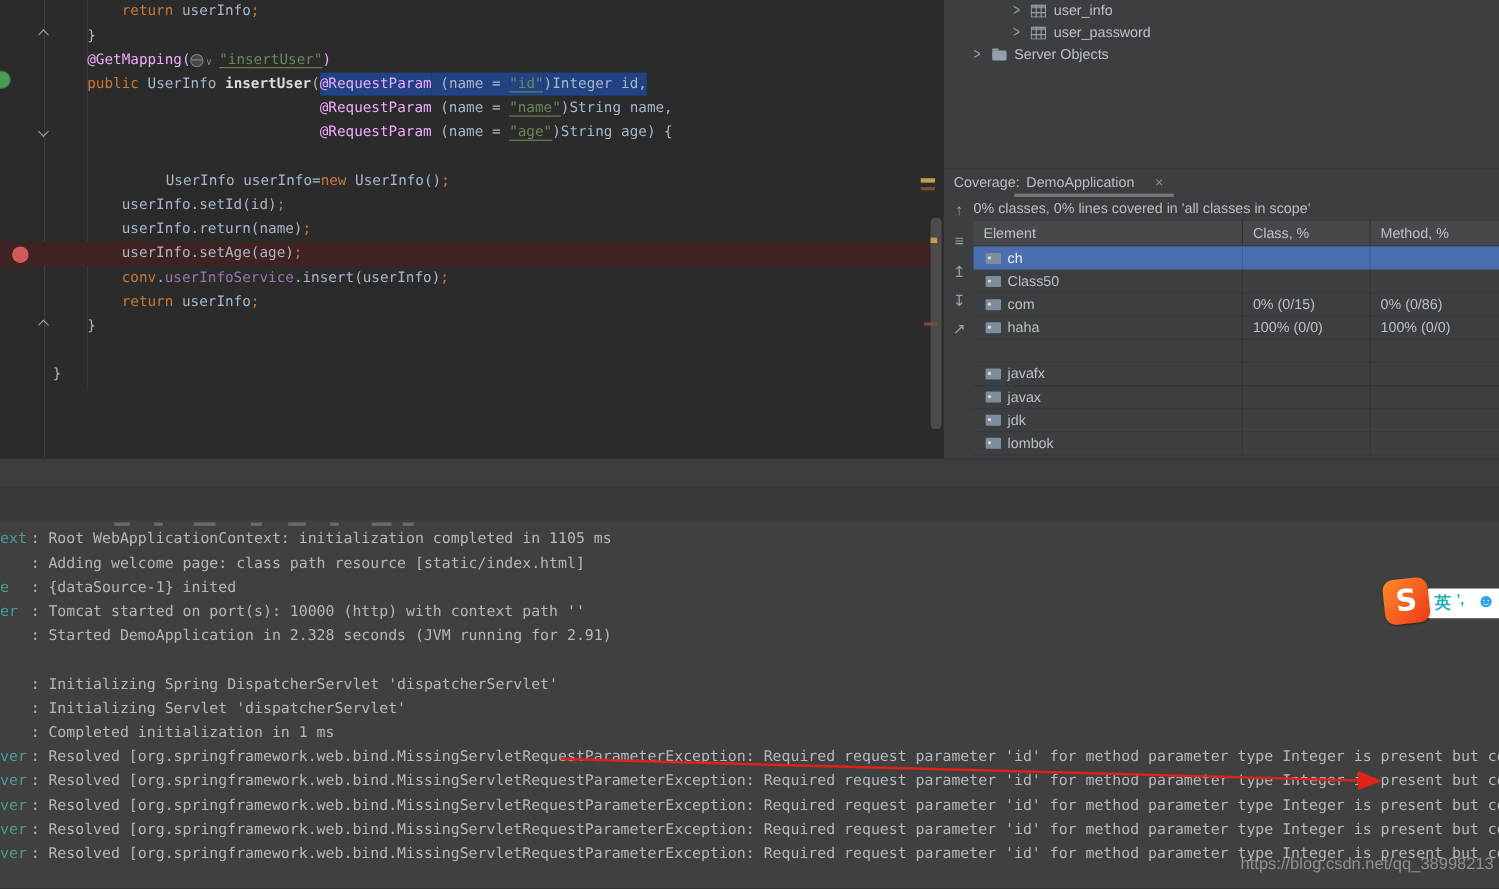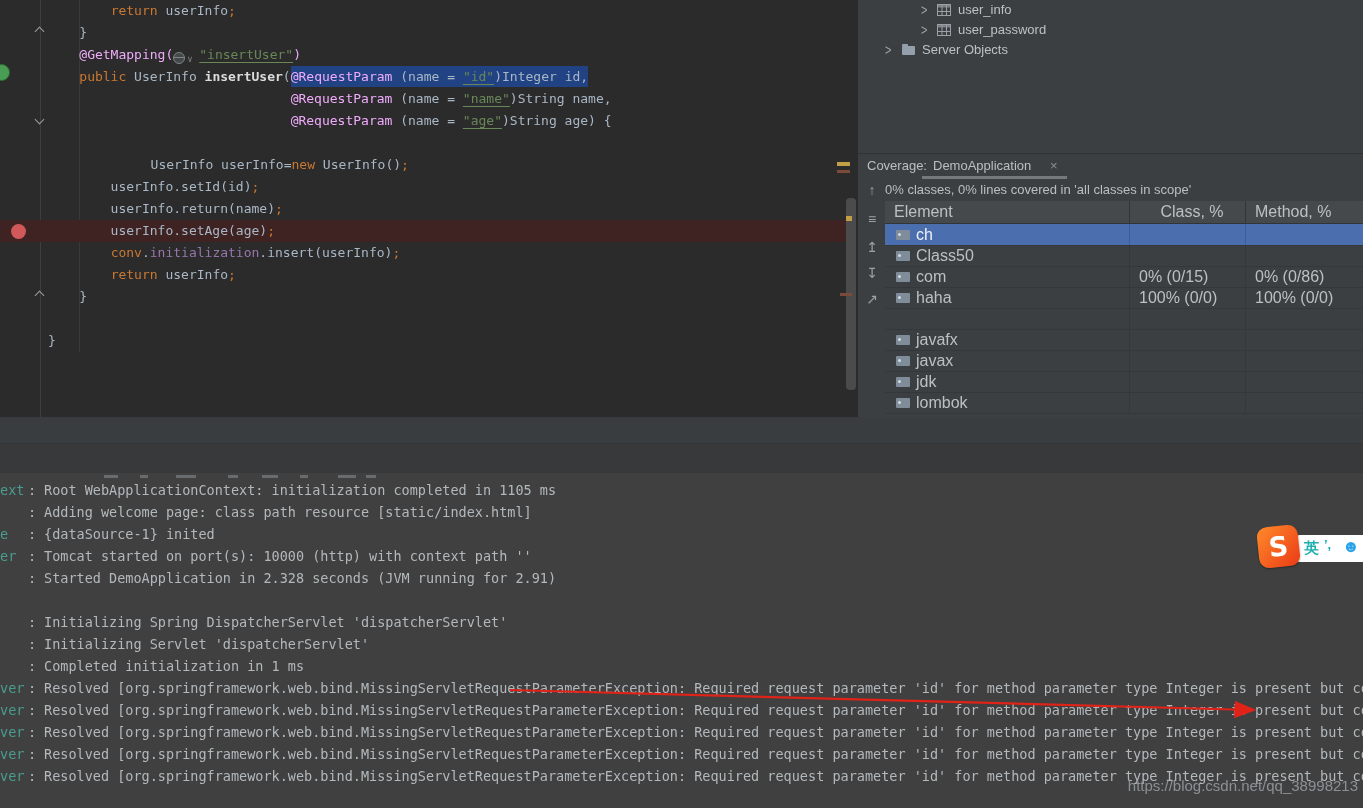--- a/index.html
+++ b/index.html
@@ -40,21 +40,21 @@
   .icon-table{position:absolute;width:14px;height:12px;top:4px;}
   .icon-folder{position:absolute;width:13px;height:9px;top:6px;background:#93a0ab;border-radius:1px;}
   .icon-folder:before{content:"";position:absolute;left:0;top:-2px;width:6px;height:2px;background:#93a0ab;border-radius:1px 1px 0 0;}
   #cov-header{position:absolute;left:0;top:153px;width:100%;height:25px;border-top:1px solid #303234;}
   #cov-label{position:absolute;left:9px;top:4px;color:#bbbfc3;font-size:13px;}
   #cov-tab{position:absolute;left:75px;top:4px;color:#bbbfc3;font-size:13px;cursor:pointer;}
   #cov-tab-close{position:absolute;left:192px;top:4px;color:#8b8f92;font-size:13px;cursor:pointer;}
   #cov-tab-underline{position:absolute;left:64px;top:22px;width:145px;height:3px;background:#75797c;}
   #cov-stats{position:absolute;left:27px;top:182px;color:#bbbfc3;font-size:13px;}
   .cov-tool{position:absolute;left:5px;width:18px;height:18px;color:#9da1a4;font-size:14px;text-align:center;line-height:18px;cursor:pointer;}
-  #cov-table{position:absolute;left:27px;top:201px;right:0;bottom:0;font-size:16px;color:#bcc0c4;}
+  #cov-table{position:absolute;left:27px;top:201px;right:0;bottom:0;font-size:13px;color:#bcc0c4;}
   .cov-hrow{position:absolute;left:0;top:0;right:0;height:22px;background:#46494b;border-bottom:1px solid #323537;}
   .cov-hcell{position:absolute;top:0;height:22px;line-height:22px;padding-left:9px;border-left:1px solid #323537;box-sizing:border-box;}
   .cov-row{position:absolute;left:0;right:0;height:21px;border-bottom:1px solid #35383a;cursor:pointer;}
   .cov-row.sel{background:#4b6eaf;color:#eef2f8;}
   .cov-cell{position:absolute;top:0;height:21px;line-height:21px;padding-left:9px;border-left:1px solid #35383a;box-sizing:border-box;overflow:hidden;}
   .cov-row.sel .cov-cell{border-left-color:#3c5d9b;}
   .pkg-icon{display:inline-block;width:14px;height:10px;background:#7f8c99;border-radius:1px;position:relative;
             vertical-align:middle;margin:0 6px 2px 2px;}
   .pkg-icon:before{content:"";position:absolute;left:2px;top:3px;width:3px;height:3px;border-radius:50%;background:#d6dade;}
 
@@ -98,21 +98,21 @@
         <div class="code-line" style="top: 22px;"><span class="c-plain">    }</span></div>
         <div class="code-line" style="top: 44px;"><span class="c-plain">    </span><span class="c-ann">@GetMapping(</span><span class="inlay"><span class="globe"></span><span class="chev">∨</span></span><span class="c-str">"insertUser"</span><span class="c-ann">)</span></div>
         <div class="code-line" style="top: 66px;"><span class="c-plain">    </span><span class="c-kw">public</span><span class="c-plain"> UserInfo </span><span class="c-meth">insertUser</span><span class="c-plain">(</span><span class="c-ann seg-sel">@RequestParam</span><span class="c-plain seg-sel"> (name = </span><span class="c-str seg-sel">"id"</span><span class="c-plain seg-sel">)Integer id,</span></div>
         <div class="code-line" style="top: 88px;"><span class="c-plain">                               </span><span class="c-ann">@RequestParam</span><span class="c-plain"> (name = </span><span class="c-str">"name"</span><span class="c-plain">)String name,</span></div>
         <div class="code-line" style="top: 110px;"><span class="c-plain">                               </span><span class="c-ann">@RequestParam</span><span class="c-plain"> (name = </span><span class="c-str">"age"</span><span class="c-plain">)String age) {</span></div>
         <div class="code-line" style="top: 132px;"></div>
         <div class="code-line" style="top: 154px; margin-left: 40px;"><span class="c-plain">        UserInfo userInfo=</span><span class="c-kw">new</span><span class="c-plain"> UserInfo()</span><span class="c-semi">;</span></div>
         <div class="code-line" style="top: 176px;"><span class="c-plain">        userInfo.setId(id)</span><span class="c-semi">;</span></div>
         <div class="code-line" style="top: 198px;"><span class="c-plain">        userInfo.return(name)</span><span class="c-semi">;</span></div>
         <div class="code-line bp" style="top: 220px;"><span class="c-plain">        userInfo.setAge(age)</span><span class="c-semi">;</span></div>
-        <div class="code-line" style="top: 242px;"><span class="c-plain">        </span><span class="c-kw">conv</span><span class="c-plain">.</span><span class="c-field">initialization</span><span class="c-plain">.insert(userInfo)</span><span class="c-semi">;</span></div>
+        <div class="code-line" style="top: 242px;"><span class="c-plain">        </span><span class="c-kw">conv</span><span class="c-plain">.</span><span class="c-field">userInfoService</span><span class="c-plain">.insert(userInfo)</span><span class="c-semi">;</span></div>
         <div class="code-line" style="top: 264px;"><span class="c-plain">        </span><span class="c-kw">return</span><span class="c-plain"> userInfo</span><span class="c-semi">;</span></div>
         <div class="code-line" style="top: 286px;"><span class="c-plain">    }</span></div>
         <div class="code-line" style="top: 308px;"></div>
         <div class="code-line" style="top: 330px;"><span class="c-plain">}</span></div>
       </div>
     <div id="fold-markers">
         <div class="fold up" style="top: 26px;"></div>
         <div class="fold down" style="top: 114px;"></div>
         <div class="fold up" style="top: 290px;"></div>
       </div>
@@ -168,21 +168,21 @@
         <div class="cov-tool" style="top: 181px;">↑</div>
         <div class="cov-tool" style="top: 210px;">≡</div>
         <div class="cov-tool" style="top: 238px;">↥</div>
         <div class="cov-tool" style="top: 264px;">↧</div>
         <div class="cov-tool" style="top: 290px;">↗</div>
       </div>
 
     <div id="cov-table">
       <div class="cov-hrow">
           <div class="cov-hcell" style="left: 0px; width: 244px; border-left: none;">Element</div>
-          <div class="cov-hcell" style="left: 244px; width: 116px; text-align: center;">Class, %</div>
+          <div class="cov-hcell" style="left: 244px; width: 116px;">Class, %</div>
           <div class="cov-hcell" style="left: 360px; width: 119px;">Method, %</div>
         </div>
       <div id="cov-rows">
           <div class="cov-row sel" style="top: 23px;">
             <div class="cov-cell" style="left: 0px; width: 244px; border-left: none;"><span class="pkg-icon"></span>ch</div>
             <div class="cov-cell" style="left: 244px; width: 116px;"></div>
             <div class="cov-cell" style="left: 360px; width: 119px;"></div>
           </div>
           <div class="cov-row" style="top: 44px;">
             <div class="cov-cell" style="left: 0px; width: 244px; border-left: none;"><span class="pkg-icon"></span>Class50</div>

